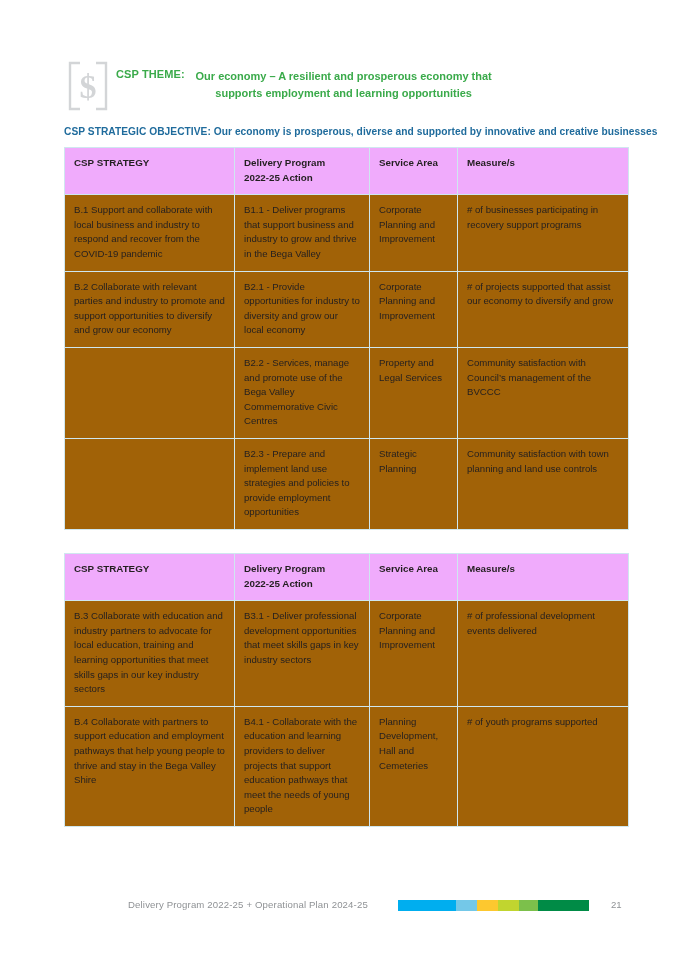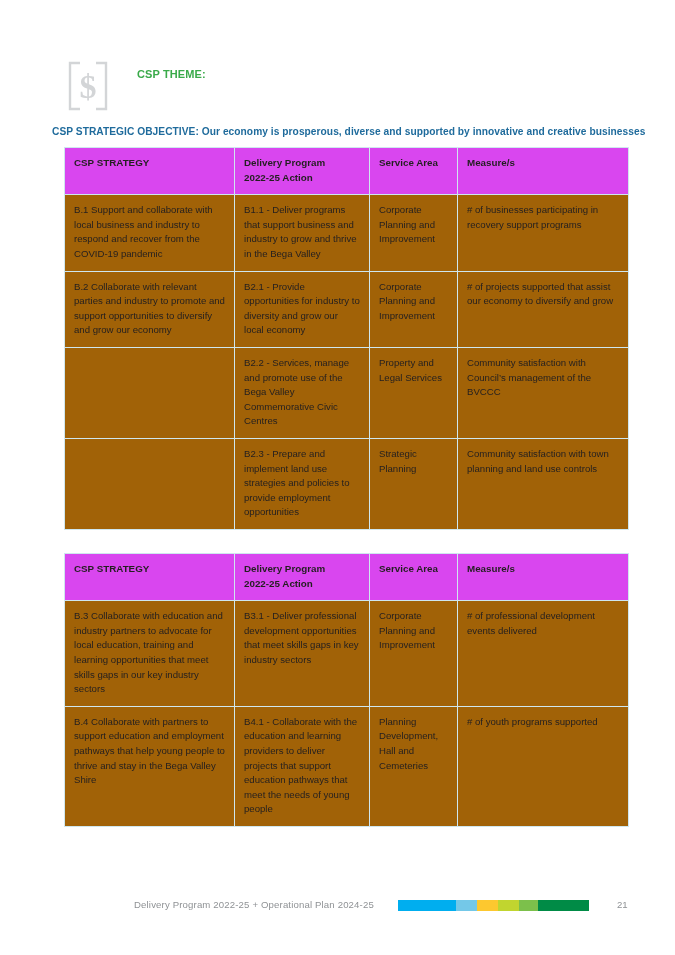--- a/index.html
+++ b/index.html
@@ -34,21 +34,21 @@
   .theme-icon {
     width: 48px;
     height: 52px;
     position: relative;
     flex: 0 0 48px;
     margin-top: -2px;
   }
   .theme-icon svg { display: block; }
 
   .theme-text {
-    margin-left: 25px;
+    margin-left: 4px;
     padding-top: 6px;
     display: flex;
     align-items: flex-start;
     text-align: center;
   }
   .theme-label {
     color: #3aaa4a;
     font-weight: bold;
     font-size: 11px;
     letter-spacing: .1px;
@@ -60,21 +60,21 @@
     font-weight: bold;
     font-size: 11px;
     line-height: 17px;
     margin-left: 9px;
     max-width: 300px;
   }
 
   
   .objective {
     position: absolute;
-    left: 52px;
+    left: 64px;
     font-size: 10.2px;
     font-weight: bold;
     color: #1f6b9c;
     letter-spacing: .05px;
     white-space: nowrap;
   }
   #objective-1 { top: 126px; }
   #objective-2 { top: 531px; }
 
   
@@ -90,21 +90,21 @@
   #table-2 { top: 553px; }
 
   .tbl th, .tbl td {
     border: 1px solid #cfe7ef;
     vertical-align: top;
     padding: 8px 9px 9px 9px;
     line-height: 14.6px;
     text-align: left;
   }
   .tbl thead th {
-    background: #d946ef;
+    background: #f0abfc;
     font-weight: bold;
     color: #231f20;
     font-size: 9.8px;
     padding-top: 8px;
     padding-bottom: 9px;
     height: 22px;
   }
   .tbl tbody td {
     background: #a16207;
     color: #231f20;
@@ -112,21 +112,21 @@
   .c1 { width: 170px; }
   .c2 { width: 135px; }
   .c3 { width: 88px; }
   .c4 { width: 171px; }
 
   .hdr-l2 { display: block; }
 
   
   .footer {
     position: absolute;
-    left: 6px;
+    left: 0;
     top: 896px;
     width: 638px;
     height: 22px;
     text-decoration: underline;
   }
   .footer-text {
     position: absolute;
     left: 128px;
     top: 3px;
     font-size: 9.6px;
@@ -158,20 +158,21 @@
   <div class="theme-block">
     <div class="theme-icon">
       <svg width="48" height="52" viewBox="0 0 48 52" xmlns="http://www.w3.org/2000/svg">
         <path d="M16 3 L6 3 L6 49 L16 49" fill="none" stroke="#d3d5d7" stroke-width="2.4"></path>
         <path d="M32 3 L42 3 L42 49 L32 49" fill="none" stroke="#d3d5d7" stroke-width="2.4"></path>
         <text x="24" y="38" font-family="Liberation Serif, serif" font-size="34" font-weight="bold" text-anchor="middle" fill="#d3d5d7">$</text>
       </svg>
     </div>
     <div class="theme-text">
       <div class="theme-label">CSP THEME:</div>
+      <div class="theme-value">Our economy – A resilient and prosperous economy that supports employment and learning opportunities</div>
     </div>
   </div>
 
   <div class="objective" id="objective-1">CSP STRATEGIC OBJECTIVE: Our economy is prosperous, diverse and supported by innovative and creative businesses</div>
 
   <table class="tbl" id="table-1">
     <colgroup>
       <col class="c1">
         <col class="c2">
         <col class="c3">

